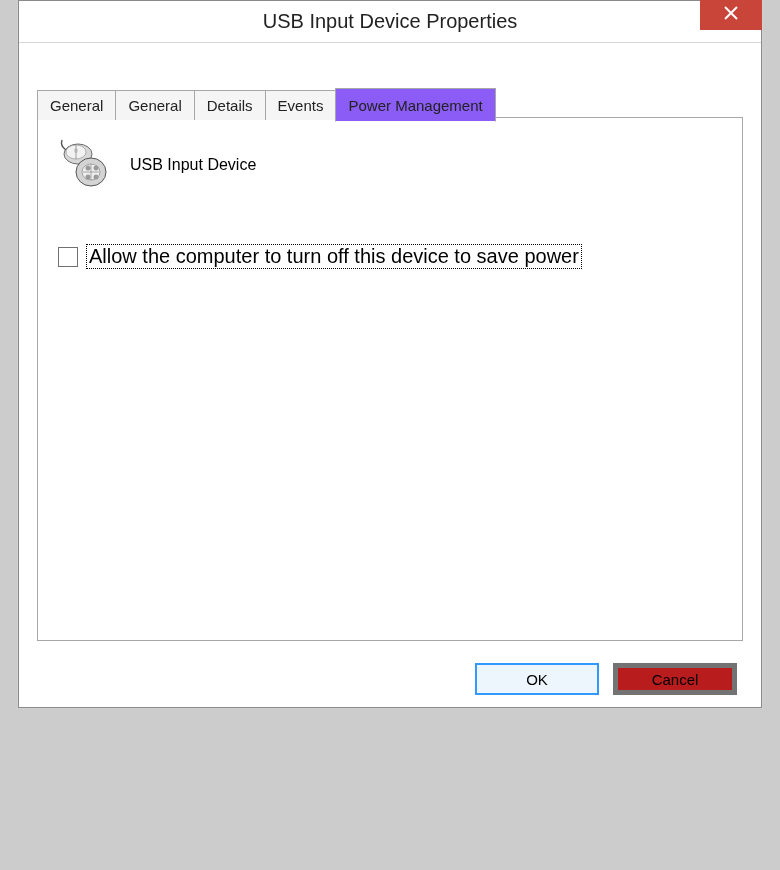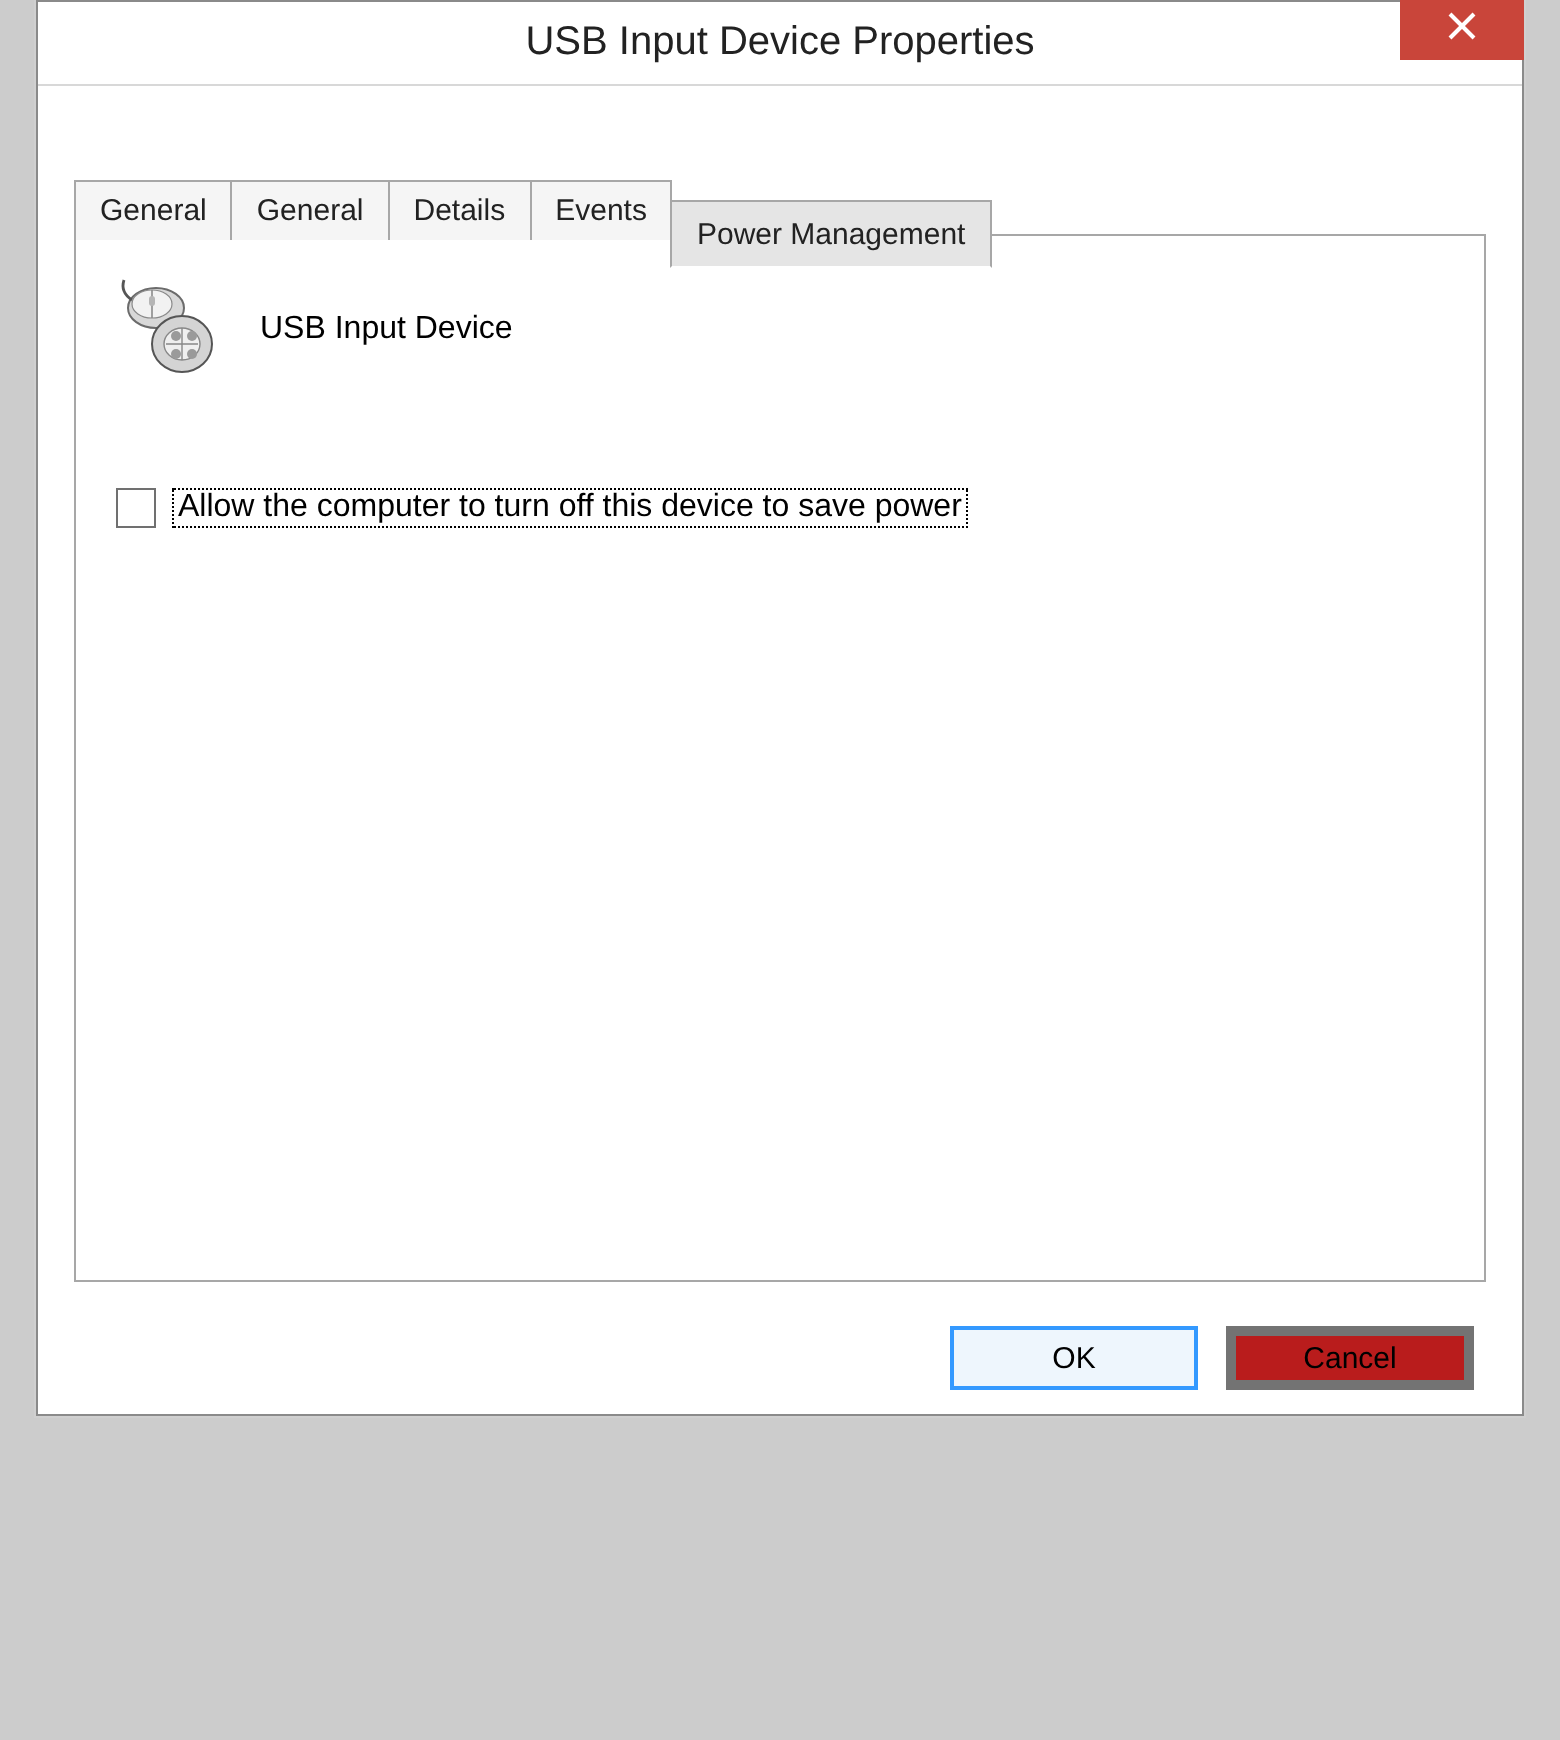--- a/index.html
+++ b/index.html
@@ -72,23 +72,23 @@
       font-size: 15px;
       color: #222;
       display: flex;
       align-items: center;
       margin-right: -1px;
       cursor: pointer;
       position: relative;
       top: 2px;
     }
     .tab.active {
-      background: #e5e5e5;
+      background: #8b5cf6;
       height: 34px;
-      top: 16px;
+      top: 4px;
       z-index: 3;
       border-bottom: 1px solid #fff;
     }
     .tabpage {
       flex: 1;
       border: 1px solid #a7a7a7;
       background: #fff;
       margin-top: -1px;
       padding: 20px 20px;
       position: relative;
@@ -117,21 +117,21 @@
       display: inline-block;
       cursor: pointer;
       flex-shrink: 0;
     }
     .chk.disabled {
       background: #e5e5e5;
       border-color: #b8b8b8;
       cursor: default;
     }
     .chk-label {
-      font-size: 16px;
+      font-size: 20px;
       color: #000;
       padding: 0 2px;
     }
     .chk-label.focused {
       border: 1px dotted #000;
     }
     .chk-label.disabled { color: #9a9a9a; }
     .annotation {
       position: absolute;
       left: 44px;

